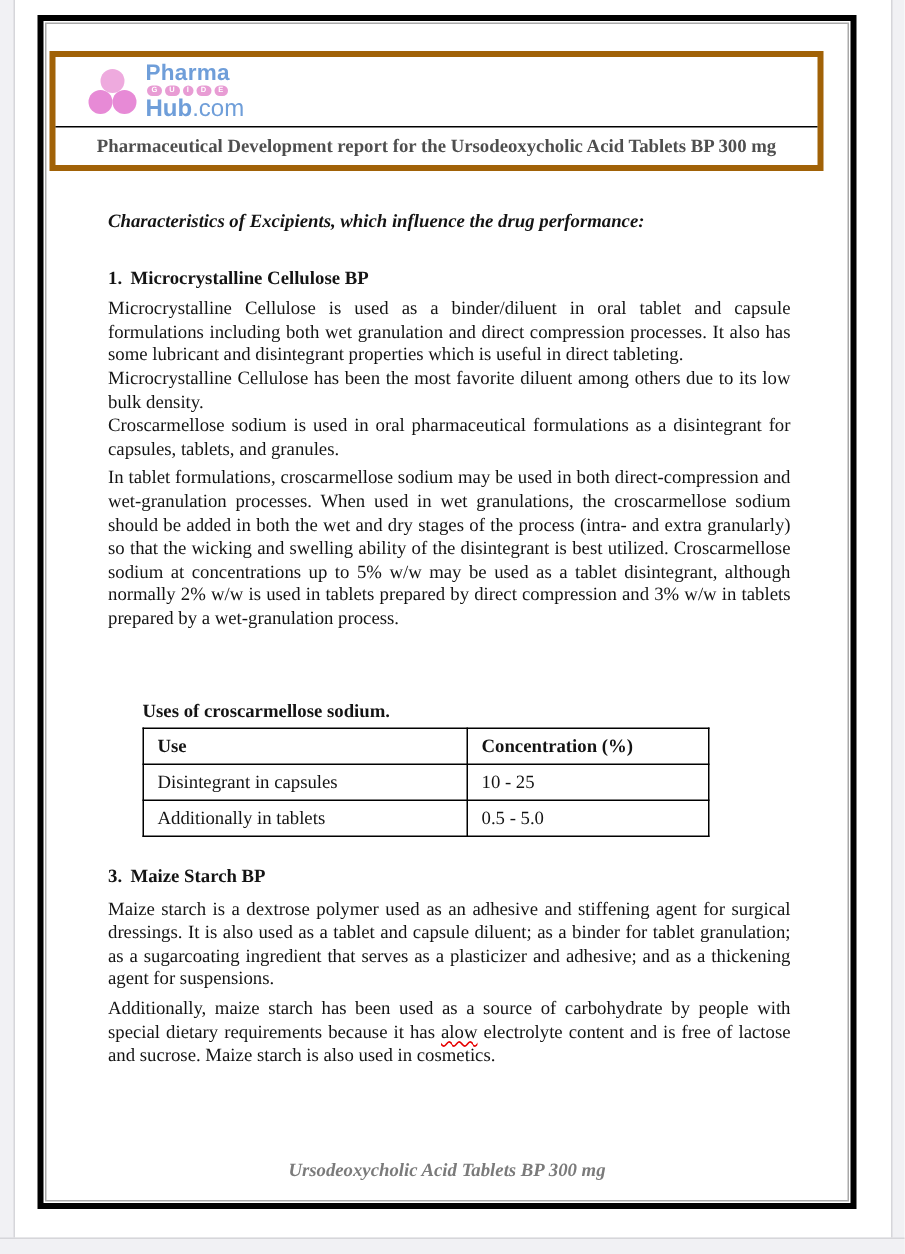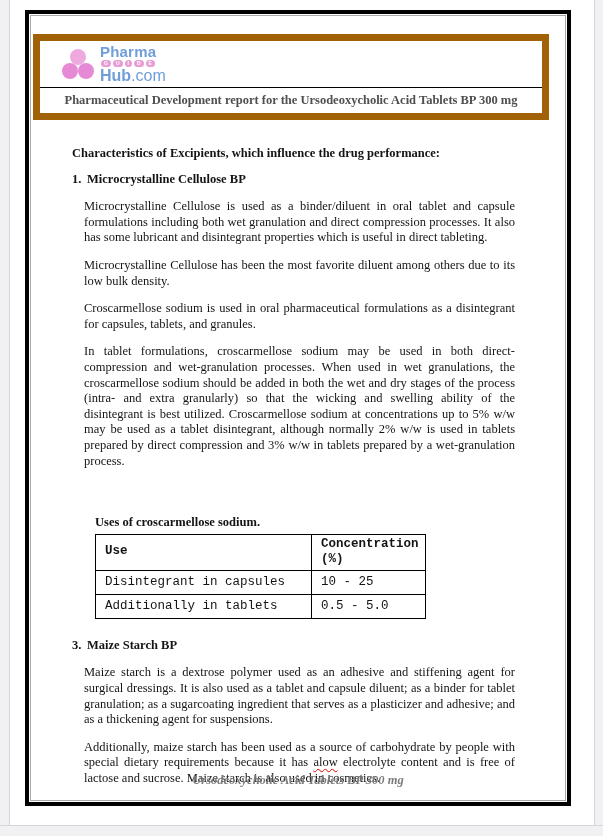--- a/index.html
+++ b/index.html
@@ -15,21 +15,21 @@
   .gutter-bottom{ left:0; bottom:0; width:100%; height:10px; border-top:1px solid #d6d6da; }
 
   
   .page {
     position:absolute; left:25px; top:10px; width:546px; height:796px;
     box-sizing:border-box; border:4px solid #000; background:#fff;
   }
   .page-inner { position:absolute; inset:1px; border:1px solid #a9a9a9; }
 
   
-  .header-box { margin:18px 16px 0 2px; border:7px solid #a16207; }
+  .header-box { margin:18px 16px 0 2px; border:4px solid #a16207; }
   .header-row1 { display:flex; align-items:center; height:46px; }
   .logo { width:152px; padding-left:22px; display:flex; align-items:center; gap:6px; box-sizing:border-box; }
   .logo-circles { position:relative; width:32px; height:31px; flex:0 0 auto; }
   .logo-circles .c { position:absolute; width:16px; height:16px; border-radius:50%; }
   .logo-circles .c1 { left:8px;  top:0;    background:var(--circle_light); }
   .logo-circles .c2 { left:0;    top:14px; background:var(--circle_dark); }
   .logo-circles .c3 { left:16px; top:14px; background:var(--circle_dark); }
   .logo-text { line-height:1; font-family:"Liberation Sans", sans-serif; }
   .logo-pharma { color:var(--logo_blue); font-size:15px; font-weight:600; letter-spacing:.2px; }
   .logo-pills { display:flex; gap:2px; margin:1px 0 1px 1px; }
@@ -44,30 +44,30 @@
     color:var(--accent_pink); font-size:27px; font-weight:bold; letter-spacing:1px;
   }
   .header-row2 {
     border-top:1px solid #000; min-height:25px;
     display:flex; align-items:center; justify-content:center;font-family:Liberation Serif, serif;
   }
   .header-subtitle { color:var(--subtitle_gray); font-weight:bold; font-size:12.5px; }
 
   
   .body-content { padding:26px 38px 0 41px; font-size:12.5px; line-height:15.6px; color:#141414; }
-  .intro-heading { font-weight:bold; margin:0 0 10px 0; }
+  .intro-heading { font-weight:bold; margin:0 0 22px 0;font-style:italic; }
   .sec-heading { font-weight:bold; margin:0 0 5px 0; }
   .sec-num { display:inline-block; min-width:15px; }
   .sec-heading.wide .sec-num { min-width:22px; }
-  .para { margin:12px; text-align:justify; }
+  .para { margin:0; text-align:justify; }
   .gap-before-sec2 { margin-top:20px; }
   .gap-small { margin-top:4px; }
 
   .table-caption { font-weight:bold; margin:46px 0 3px 23px; }
-  table.uses-table { border-collapse:collapse; margin-left:23px; width:331px; table-layout:fixed;font-family:Liberation Mono, monospace; }
+  table.uses-table { border-collapse:collapse; margin-left:23px; width:378px; table-layout:fixed; }
   .uses-table td, .uses-table th {
     border:1px solid #000; padding:2px 9px; font-size:12.5px; text-align:left; height:19px;
   }
   .uses-table th { font-weight:bold; }
   .col-use { width:197px; }
 
   .sec3-heading { margin-top:19px; margin-bottom:6px; }
   .misspell {
     text-decoration:underline wavy var(--squiggle_red);
     text-decoration-thickness:1px; text-underline-offset:2px;

